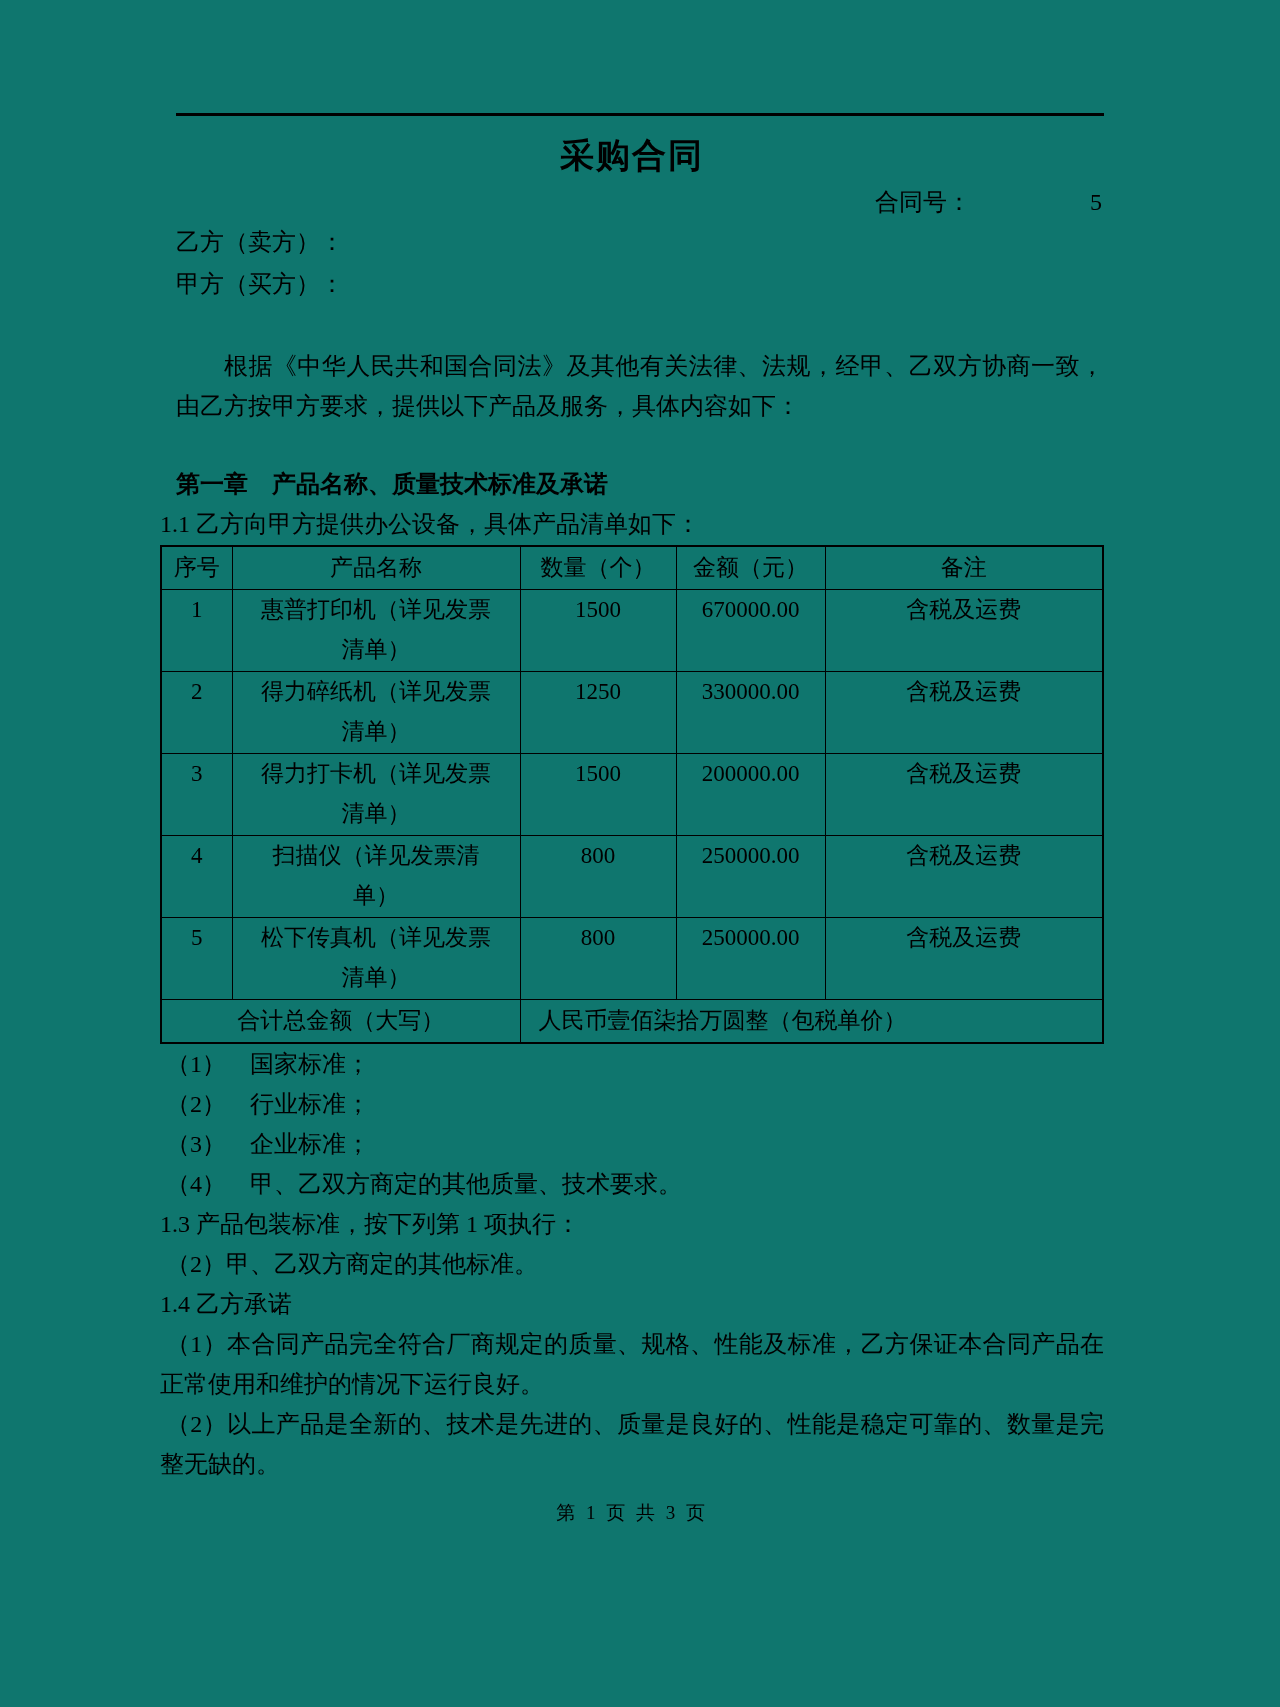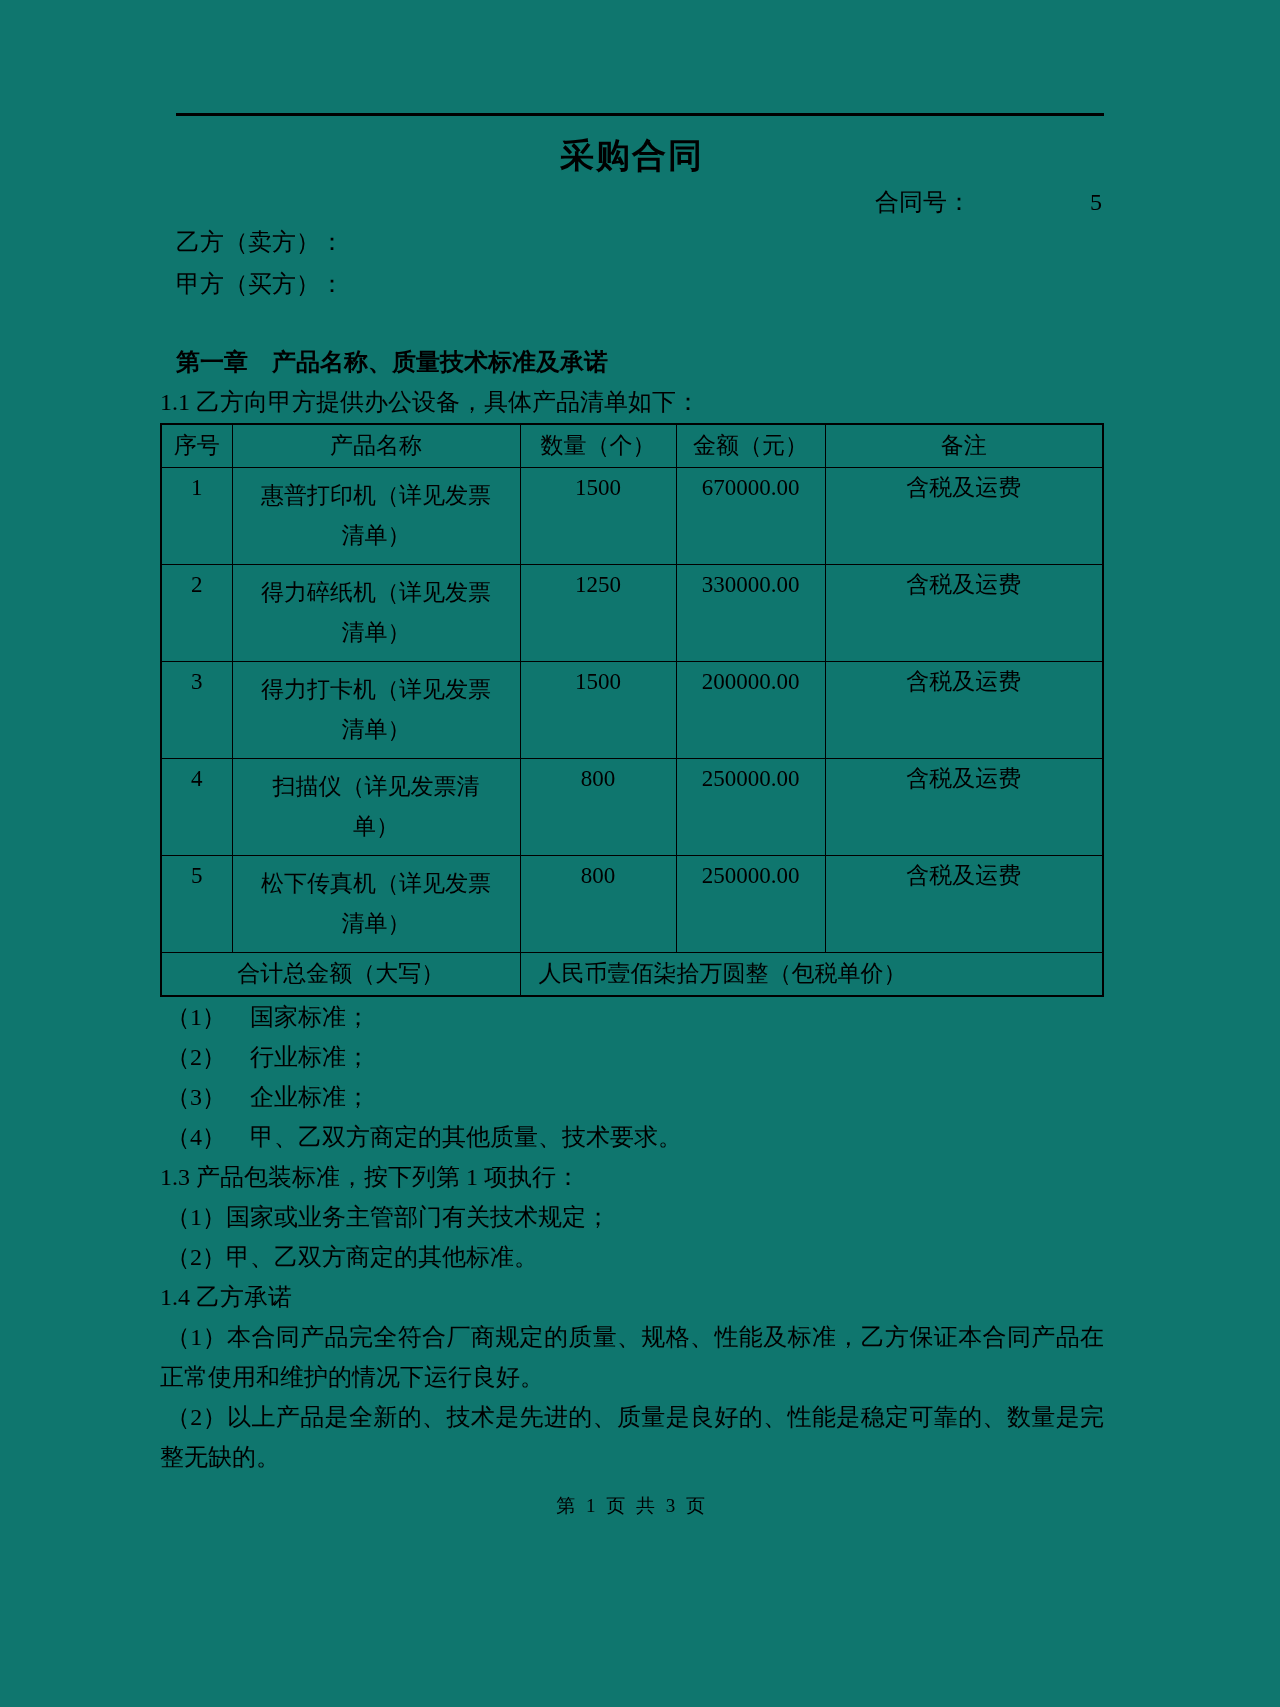--- a/index.html
+++ b/index.html
@@ -49,21 +49,21 @@
     border:1px solid #000;
     font-weight:normal;
     text-align:center;
     vertical-align:top;
     line-height:40px;
     padding:0;
   }
   table.products { border:2px solid #000; }
   table.products tr.hdr th { height:42px; line-height:42px; }
   table.products tr.prow td { height:81px; }
-  table.products td.pname div { width:248px; margin:8px auto; }
+  table.products td.pname div { width:248px; margin:0 auto; }
   table.products tr.trow td { height:42px; line-height:42px; }
   table.products td.tval { text-align:left; padding-left:18px; }
   .c-no   { width:71px; }
   .c-name { width:288px; }
   .c-qty  { width:156px; }
   .c-amt  { width:149px; }
   .c-rem  { width:278px; }
 
   .sline { font-size:24px; line-height:40px; }
   .item  { font-size:24px; line-height:40px; text-indent:6px; text-align:justify; width:944px; }
@@ -86,20 +86,21 @@
     <div class="doc-title">采购合同</div>
 
     <div class="contract-line">
       <span class="label">合同号：</span>
       <span class="value">5</span>
     </div>
 
     <div class="line pad">乙方（卖方）：</div>
     <div class="line pad party-a">甲方（买方）：</div>
 
+    <div class="intro">根据《中华人民共和国合同法》及其他有关法律、法规，经甲、乙双方协商一致，由乙方按甲方要求，提供以下产品及服务，具体内容如下：</div>
 
     <div class="line pad chapter">第一章　产品名称、质量技术标准及承诺</div>
 
     <div class="sline">1.1 乙方向甲方提供办公设备，具体产品清单如下：</div>
 
     <table class="products">
       <colgroup>
         <col class="c-no">
           <col class="c-name">
           <col class="c-qty">
@@ -165,21 +166,20 @@
       </tr>
     </tbody>
       </table>
 
     <div class="item">（1）　国家标准；</div>
     <div class="item">（2）　行业标准；</div>
     <div class="item">（3）　企业标准；</div>
     <div class="item">（4）　甲、乙双方商定的其他质量、技术要求。</div>
 
     <div class="sline">1.3 产品包装标准，按下列第 1 项执行：</div>
-    <div class="item">（1）国家或业务主管部门有关技术规定；</div>
     <div class="item">（2）甲、乙双方商定的其他标准。</div>
 
     <div class="sline">1.4 乙方承诺</div>
     <div class="item">（1）本合同产品完全符合厂商规定的质量、规格、性能及标准，乙方保证本合同产品在正常使用和维护的情况下运行良好。</div>
     <div class="item">（2）以上产品是全新的、技术是先进的、质量是良好的、性能是稳定可靠的、数量是完整无缺的。</div>
 
     <div class="footer">第 1 页 共 3 页</div>
 
   </div>
 </div>

